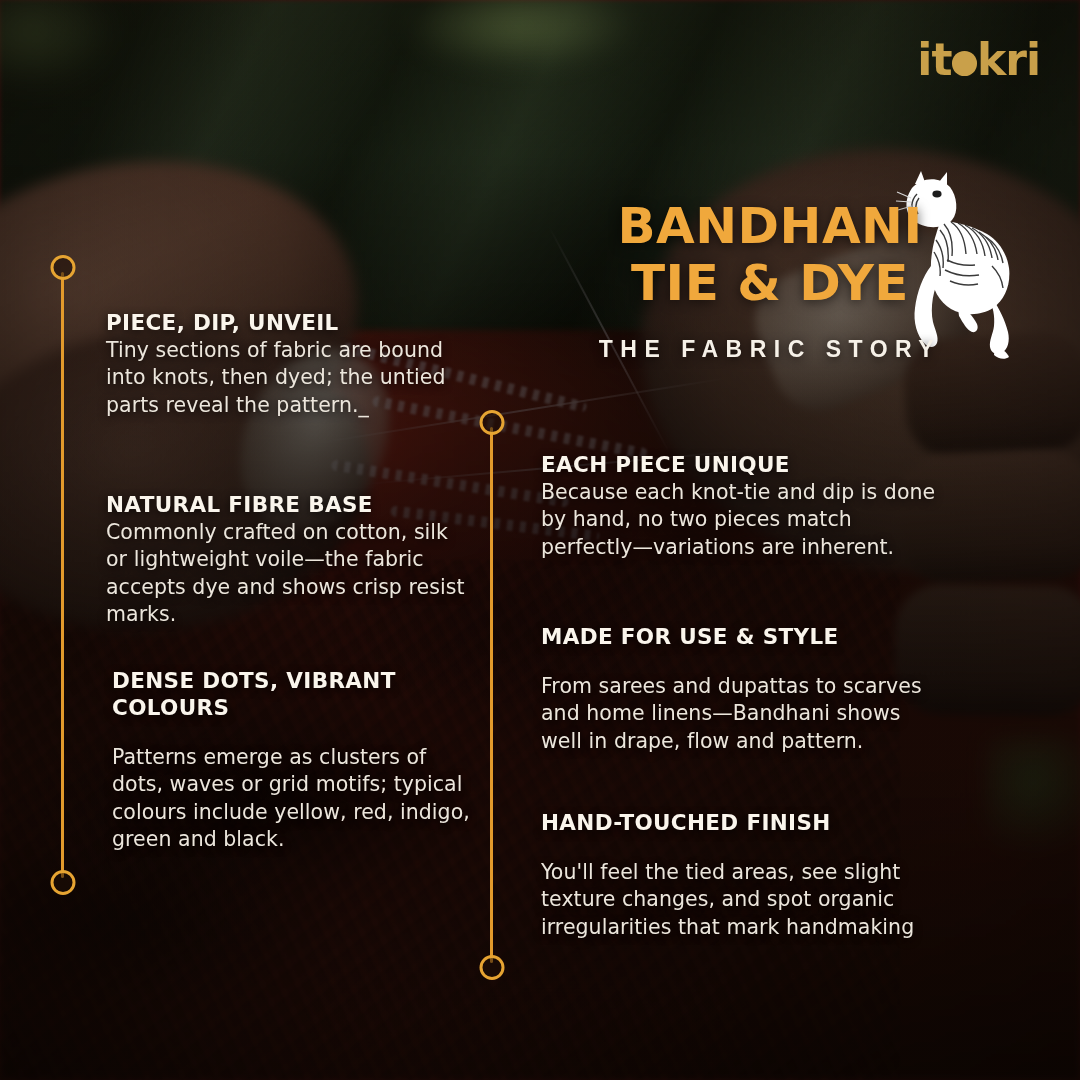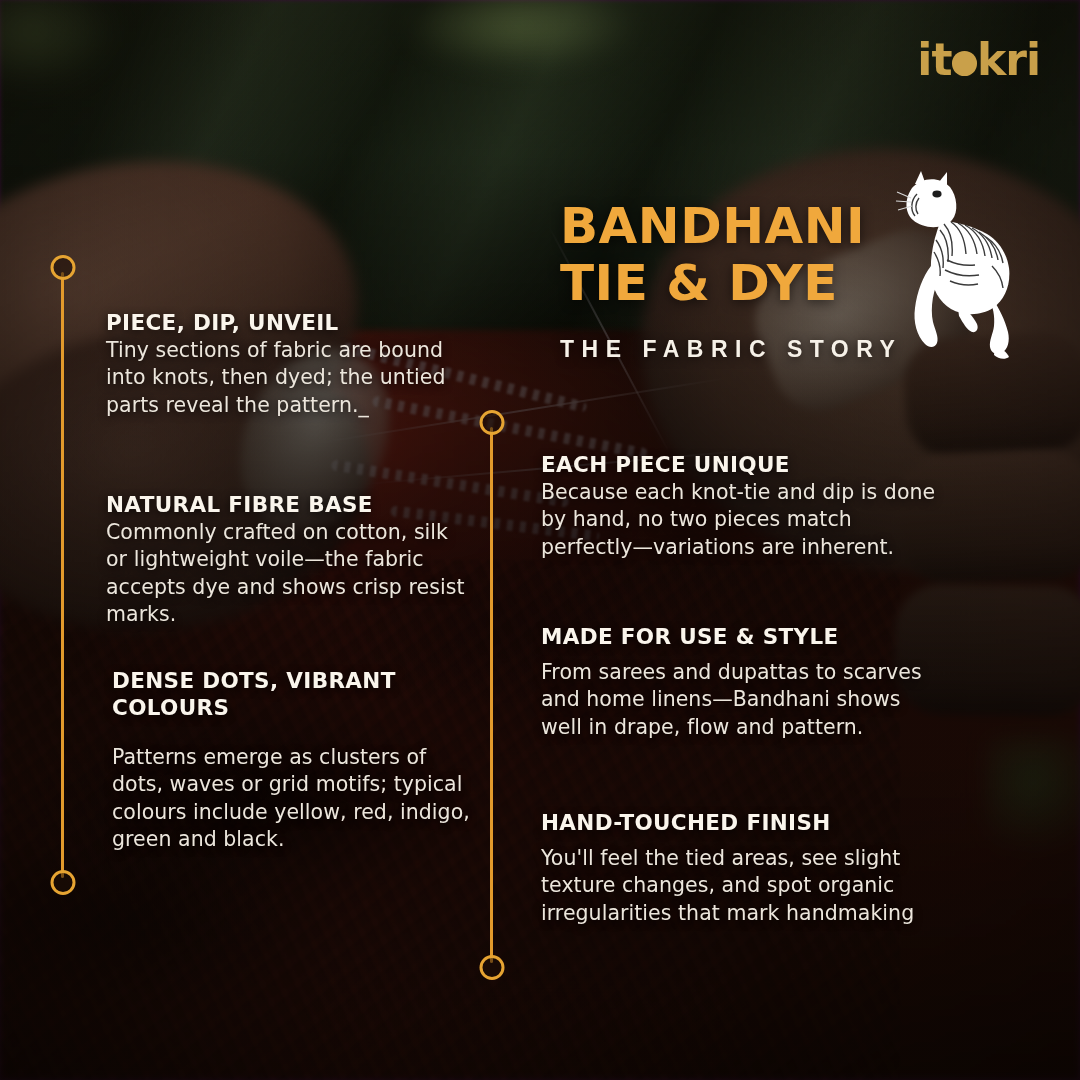--- a/index.html
+++ b/index.html
@@ -8,21 +8,21 @@
     width:1080px; height:1080px;
     background:#140a07;
     font-family:"Liberation Sans", sans-serif;
     overflow:hidden;
   }
 
   #poster {
     position:relative;
     width:1080px; height:1080px;
     overflow:hidden;
-    background:#701a75;
+    background:#7f1d1d;
   }
 
   
   .bg-layer { position:absolute; inset:0; }
 
   
   .bg-green {
     position:absolute; left:0; top:0; width:1080px; height:360px;
     background:
       linear-gradient(116deg, rgba(0,0,0,.35) 0 12%, rgba(255,255,255,.05) 22%, rgba(0,0,0,.4) 34%,
@@ -147,21 +147,21 @@
     color:#c9a04a; line-height:1;
     font-family:"DejaVu Sans", sans-serif;
   }
   .logo .dot-o {
     display:inline-block; width:.56em; height:.56em;
     border-radius:50%; background:#c9a04a;
     vertical-align:-.02em; margin:0 .01em;
   }
 
   
-  .headline { position:absolute; left:560px; top:200px; width:420px; }
+  .headline { position:absolute; left:560px; top:200px; width:420px; text-align:center; }
   .title-1, .title-2 {
     color:#F0A83C; font-weight:700; font-size:50px; line-height:1.06;
     letter-spacing:.5px; text-shadow:0 2px 12px rgba(0,0,0,.6);
     font-family:"DejaVu Sans", sans-serif;
   }
   .title-2 { margin-top:4px; }
   .subtitle {
     margin-top:26px; color:#F6F1E8; font-weight:700; font-size:23px;
     letter-spacing:7.5px; text-shadow:0 2px 10px rgba(0,0,0,.65);
     font-family:Liberation Sans, sans-serif;
@@ -196,21 +196,21 @@
   }
 
   .b-l1 { left:106px; top:310px;  width:366px; }
   .b-l2 { left:106px; top:492px;  width:366px; }
   .b-l3 { left:112px; top:668px;  width:368px; }
   .b-l3 p { margin-top:22px; }
 
   .b-r1 { left:541px; top:452px;  width:404px; }
   .b-r2 { left:541px; top:624px;  width:404px; }
   .b-r3 { left:541px; top:810px;  width:404px; }
-  .b-r2 p, .b-r3 p { margin-top:8px; }
+  .b-r2 p, .b-r3 p { margin-top:22px; }
 </style>
 </head>
 <body>
 
 <div id="poster">
 
   <div class="bg-layer">
     <div class="bg-green"></div>
     <div class="bg-green-lite"></div>
     <div class="bg-green-lite2"></div>

